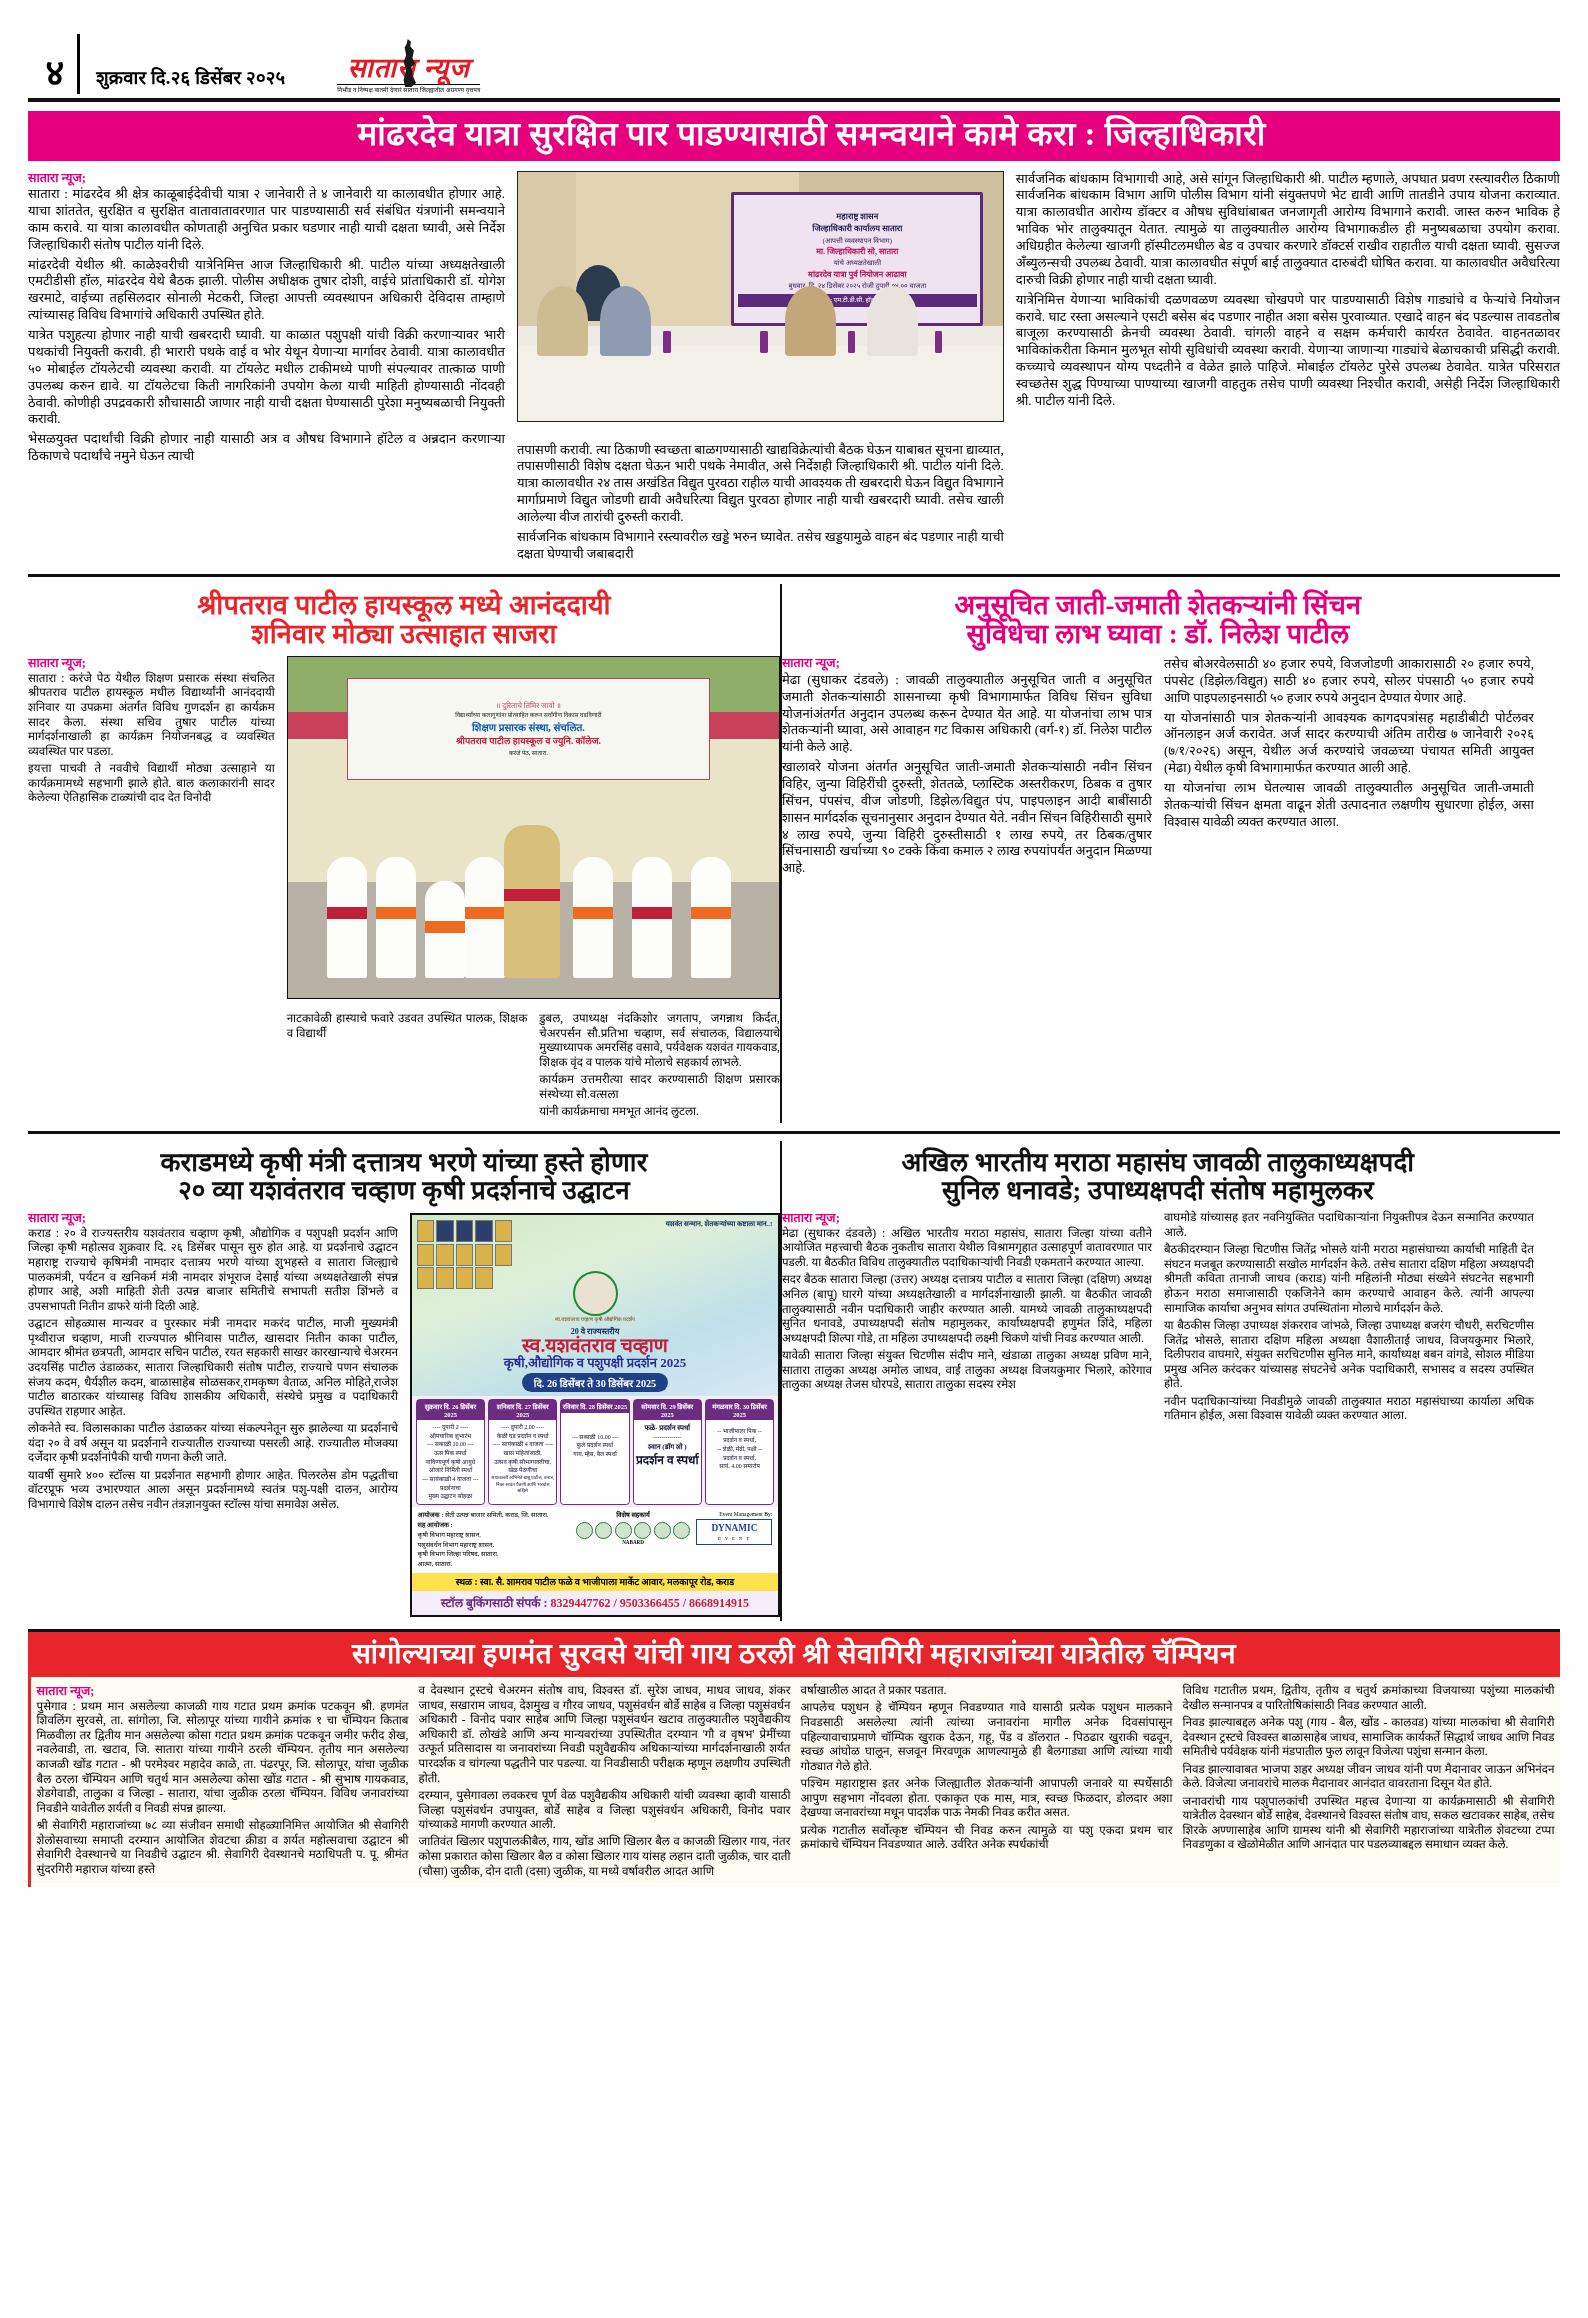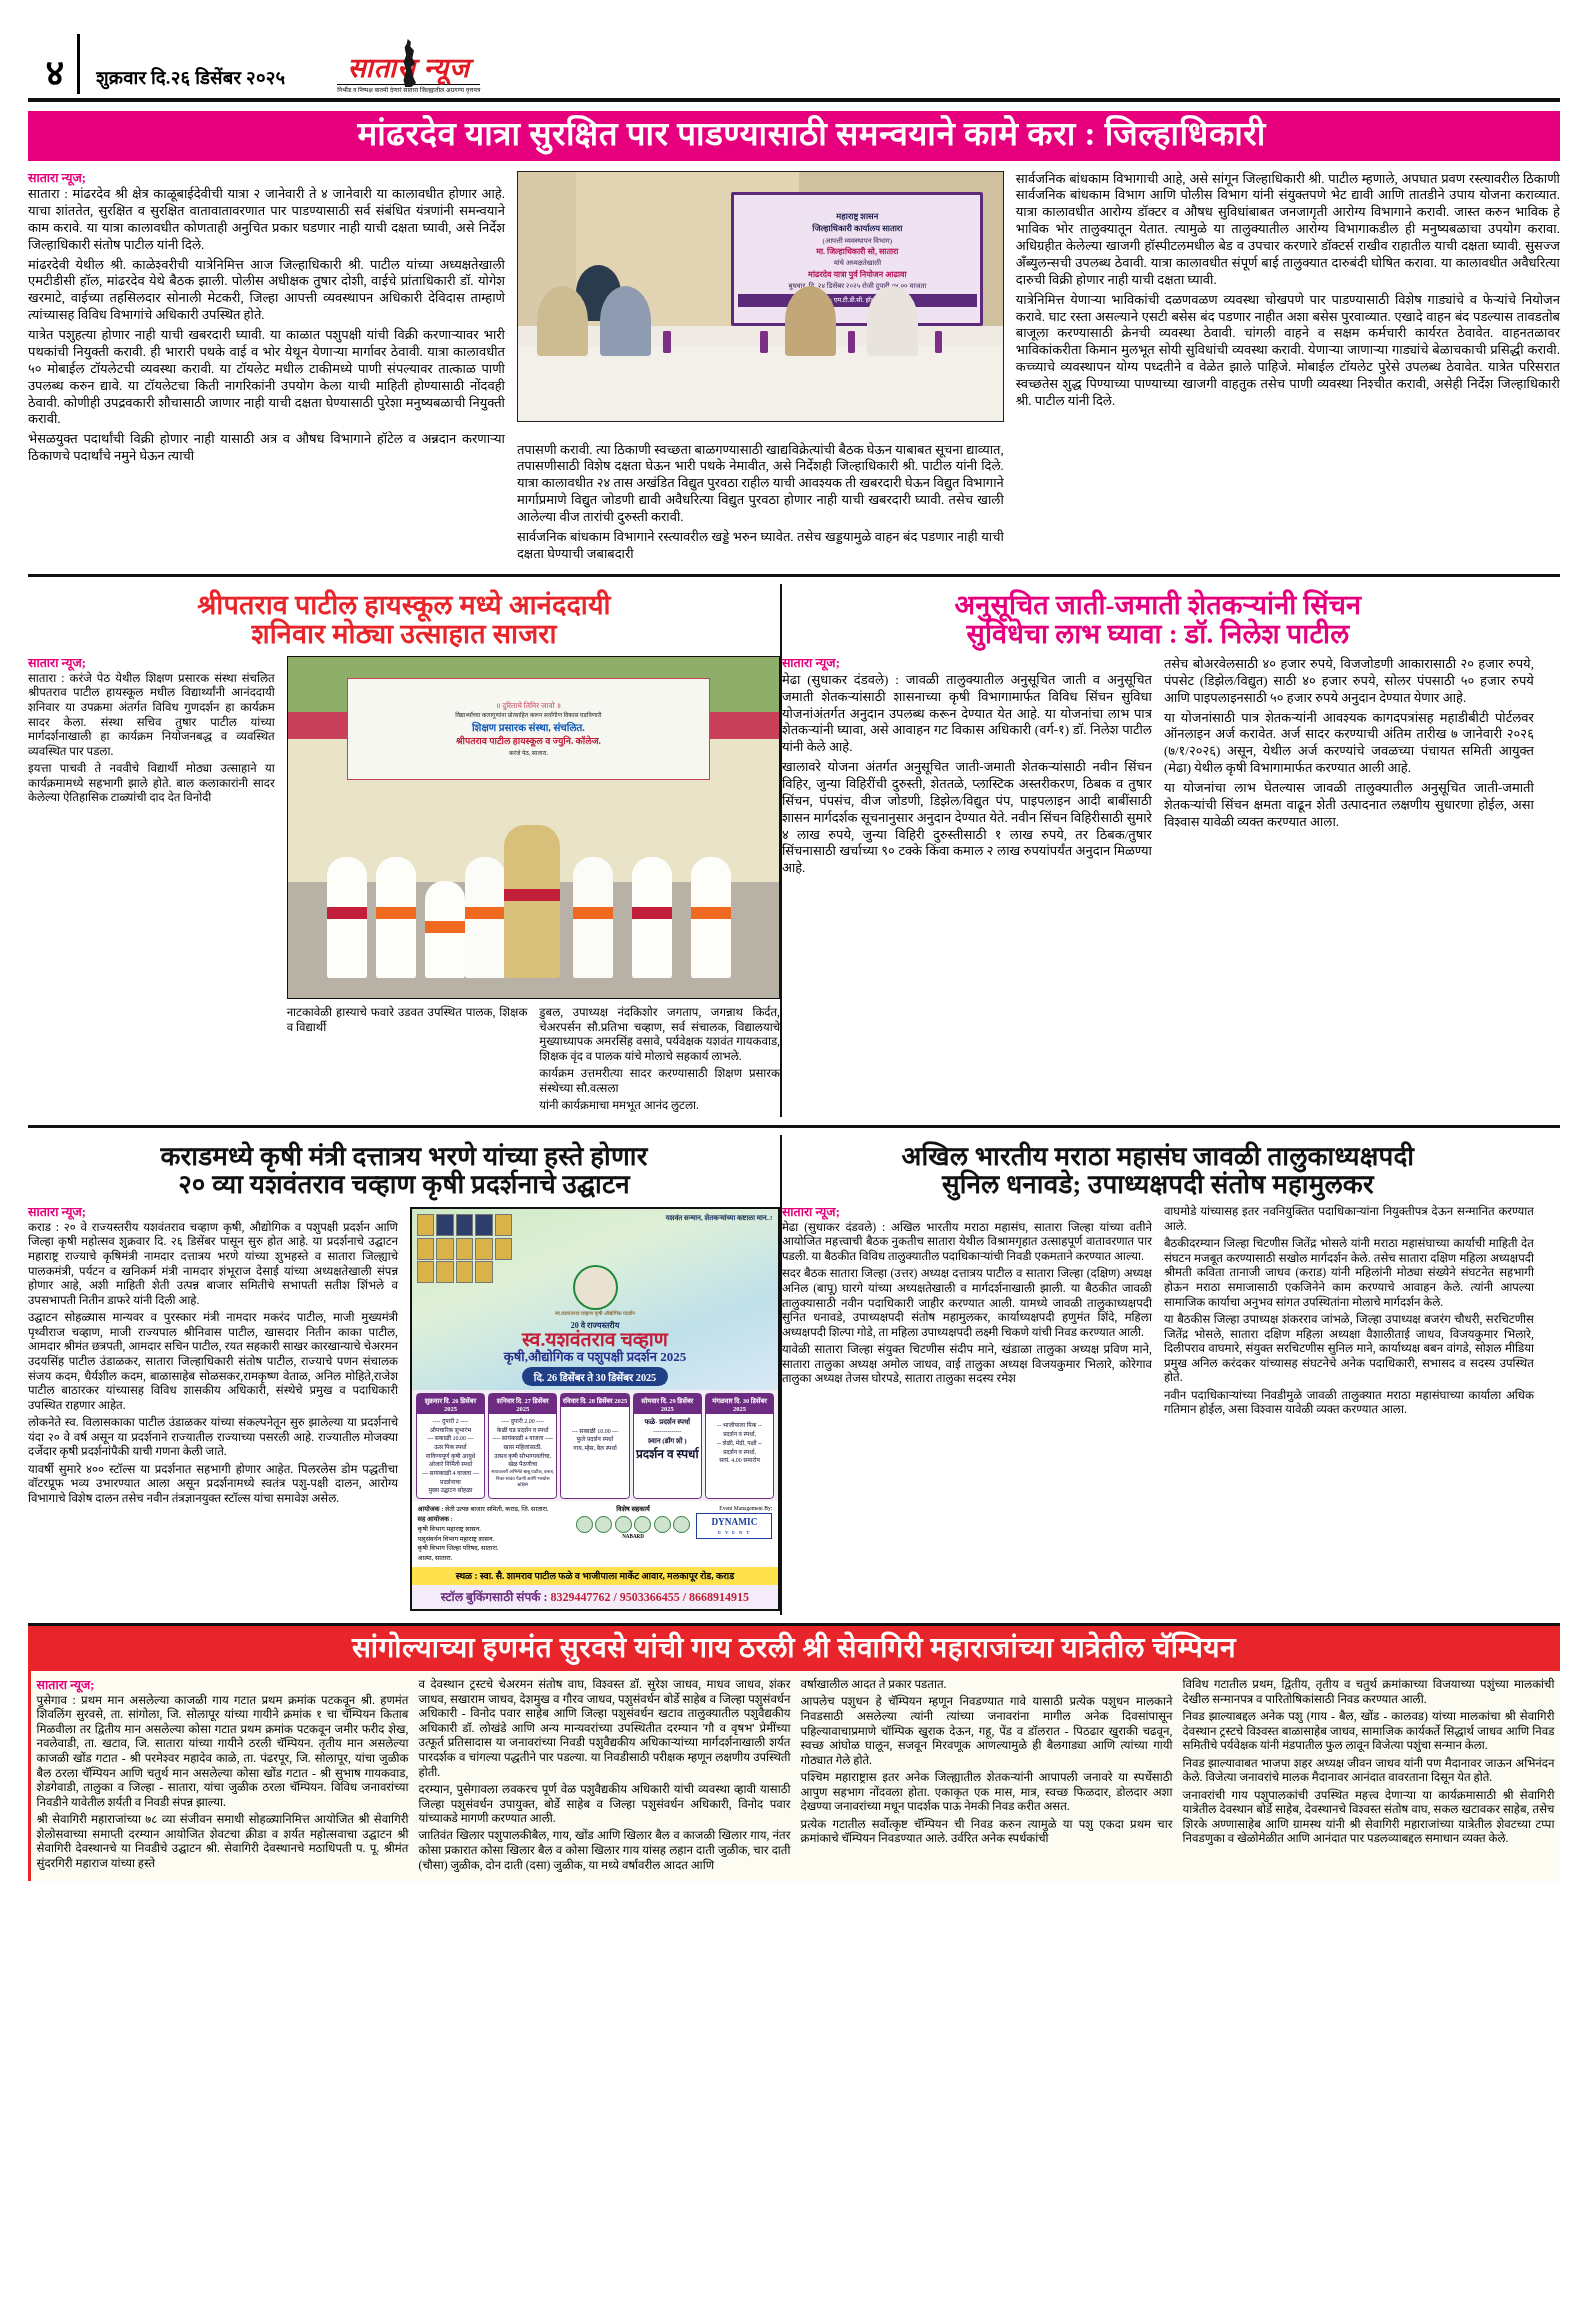--- a/index.html
+++ b/index.html
@@ -88,21 +88,21 @@
     position:absolute; bottom:26%; width:51px; height:70px; border-radius:50% 50% 3.7px 3.7px;
   }
   .p1 { left:4%;  background:#cdbb92; }
   .p2 { left:17%; background:#8f9bb0; }
   .p3 { left:55%; background:#c2a878; }
   .p4 { left:72%; background:#e8e4dd; }
   .p5 { left:12%; bottom:40%; background:#2a3b4d; width:45px; height:56px; }
   .pm-bottle { position:absolute; bottom:27%; width:7.4px; height:22px; background:#7b2f86; border-radius:1.4px; }
 
   .photo-school {
-    width:100%; height:343px; border:1.9px solid #111; margin-bottom:7px;
+    width:100%; height:343px; border:1.9px solid #111; margin-bottom:13px;
     background:linear-gradient(180deg,#8fae6a 0 16%, #c9405a 16% 24%, #e9e3c8 24% 66%, #b8b2a6 66% 100%);
     position:relative; overflow:hidden;
   }
   .ps-board {
     position:absolute; left:12%; top:6%; width:74%; height:30%;
     background:#f7f7f2; border:1.9px solid #c9405a;
     display:flex; flex-direction:column; align-items:center; justify-content:center;
     font-size:8px; line-height:1.5; text-align:center; color:#1b3f8b;
   }
   .ps-board .l1 { color:#c9405a; font-size:7.4px; }

